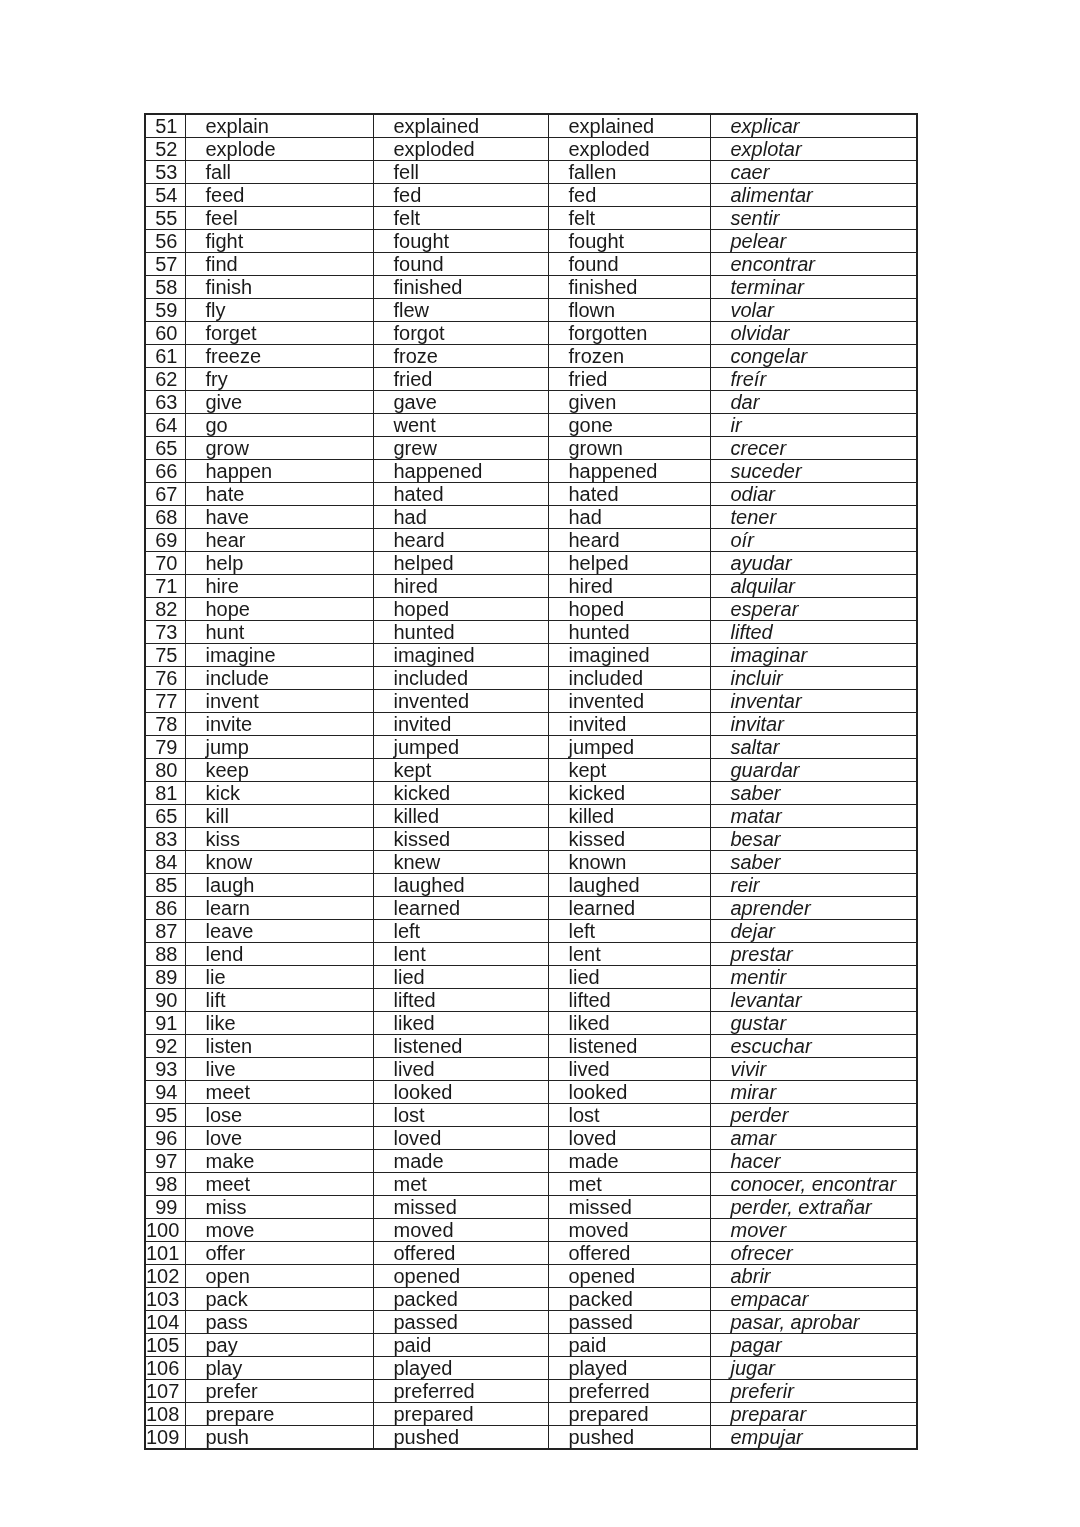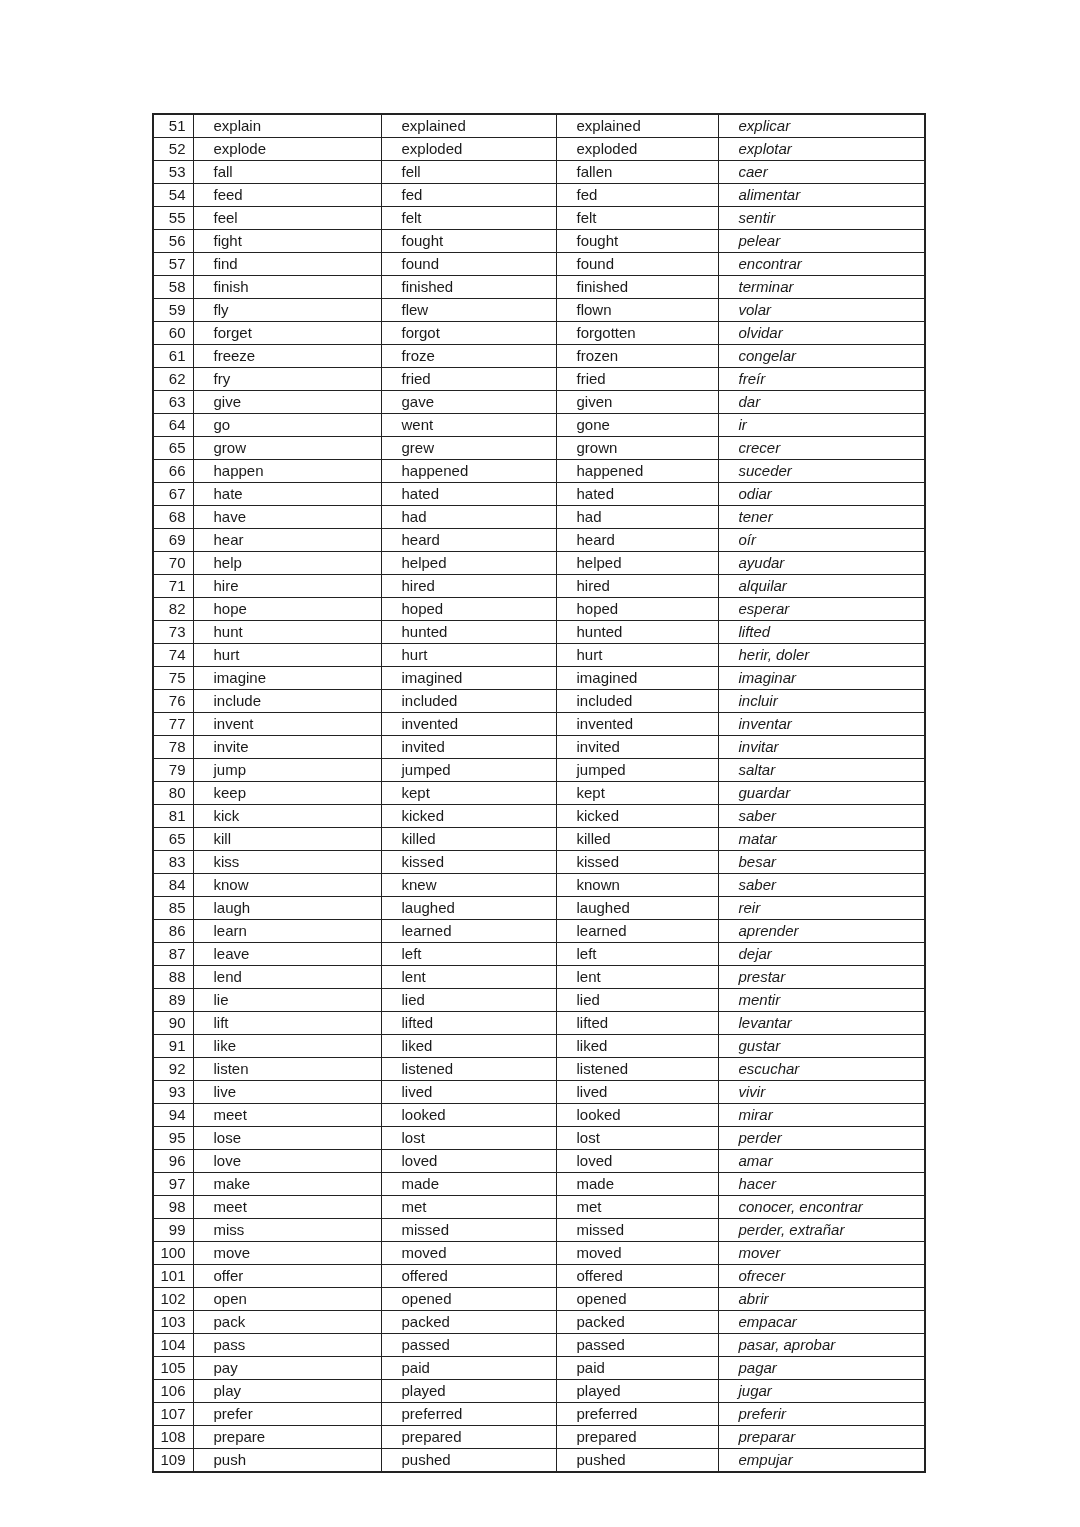--- a/index.html
+++ b/index.html
@@ -11,26 +11,26 @@
     position: relative;
     width: 1080px;
     height: 1527px;
     background: #ffffff;
     font-family: "Liberation Sans", sans-serif;
     color: #1a1a1a;
     overflow: hidden;
   }
   .verb-table {
     position: absolute;
-    left: 152px;
+    left: 144px;
     top: 113px;
     width: 772px;
     border-collapse: collapse;
     table-layout: fixed;
-    font-size: 15px;
+    font-size: 20px;
   }
   .verb-table td {
     border: 1px solid #222222;
     height: 22px;
     padding: 0;
     line-height: 22px;
     white-space: nowrap;
     overflow: hidden;
     color: #1a1a1a;
   }
@@ -228,27 +228,20 @@
           <td>esperar</td>
         </tr>
         <tr>
           <td>73</td>
           <td>hunt</td>
           <td>hunted</td>
           <td>hunted</td>
           <td>lifted</td>
         </tr>
         <tr>
-          <td>74</td>
-          <td>hurt</td>
-          <td>hurt</td>
-          <td>hurt</td>
-          <td>herir, doler</td>
-        </tr>
-        <tr>
           <td>75</td>
           <td>imagine</td>
           <td>imagined</td>
           <td>imagined</td>
           <td>imaginar</td>
         </tr>
         <tr>
           <td>76</td>
           <td>include</td>
           <td>included</td>

